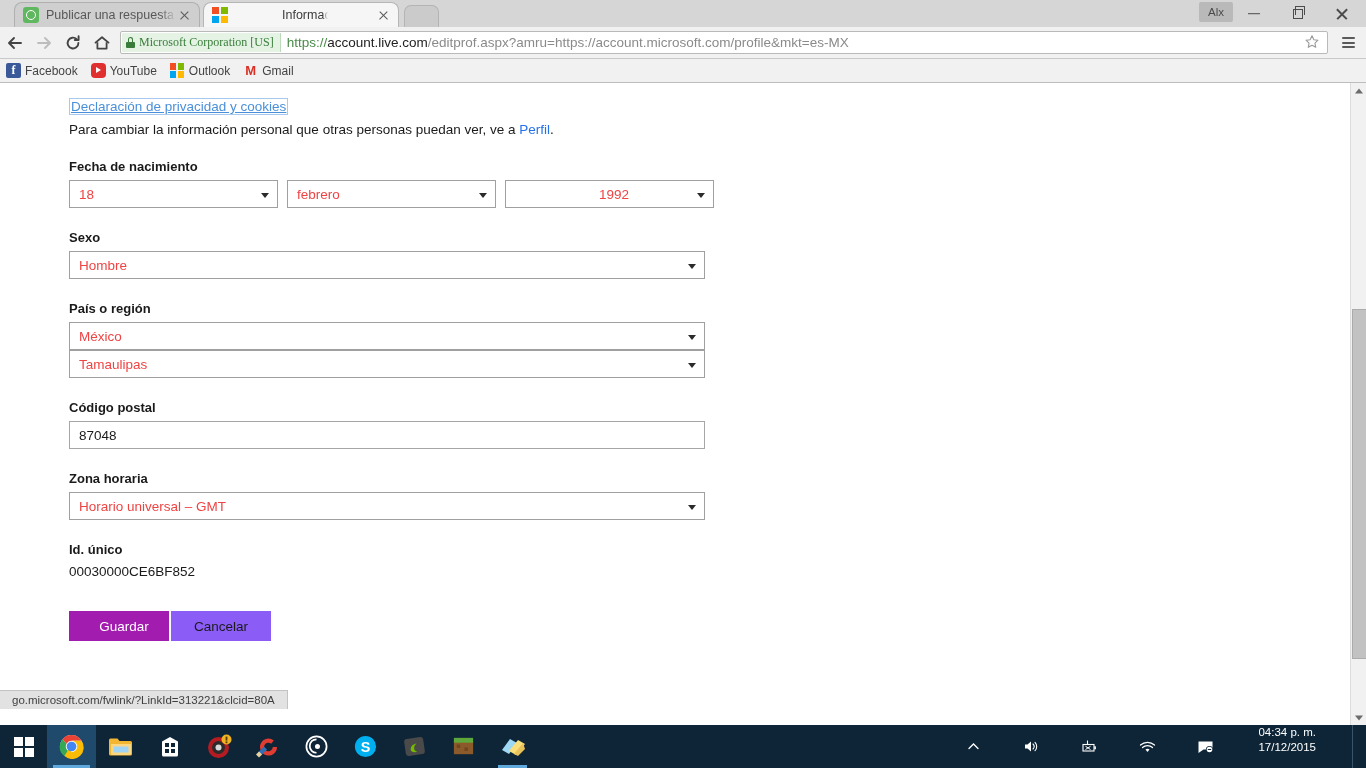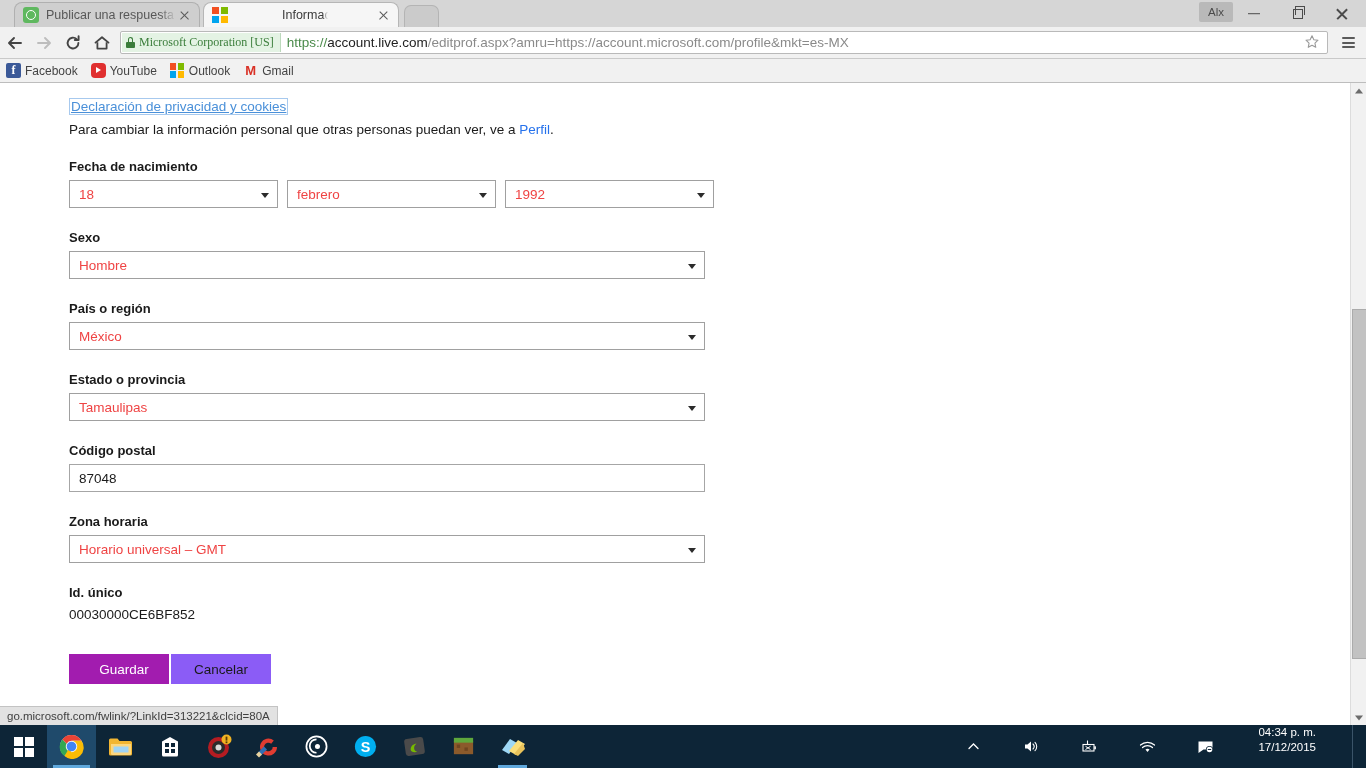--- a/index.html
+++ b/index.html
@@ -182,44 +182,44 @@
     display:flex;align-items:center;font-size:13.5px;color:#ef4444;
   }
   .sel .val{margin-left:9px;white-space:nowrap;overflow:hidden;}
   .sel::after{
     content:"";position:absolute;right:8px;top:12px;
     border-left:4px solid transparent;border-right:4px solid transparent;
     border-top:5px solid #2b2b2b;
   }
   .sel.day{width:209px;}
   .sel.month{width:209px;margin-left:9px;}
-  .sel.year{width:209px;margin-left:9px;}
+  .sel.year{width:209px;margin-left:9px;justify-content:center;}
   .sel.wide{width:636px;}
   .txt{
     width:636px;height:28px;box-sizing:border-box;background:#fff;
     border:1px solid #a6a6a6;display:flex;align-items:center;
     font-size:13.5px;color:#1a1a1a;
   }
   .txt .val{margin-left:9px;}
   .plain-value{font-size:13.5px;color:#1a1a1a;margin-top:7px;}
 
   .btn-row{display:flex;margin-top:32px;}
   .btn{
     height:30px;min-width:100px;padding:0 14px;box-sizing:border-box;
     display:flex;align-items:center;justify-content:center;
     font-size:13.5px;border:none;
   }
   .btn-primary{background:#a21caf;color:#fff;padding-left:24px;}
   .btn-secondary{background:#8b5cf6;color:#1a1a1a;margin-left:2px;}
 
   
   .statusbar{
-    position:absolute;left:0;bottom:0;height:18px;max-width:460px;
+    position:absolute;left:0;bottom:16px;height:18px;max-width:460px;
     background:#e2e2e2;border-top:1px solid #c3c3c3;border-right:1px solid #c3c3c3;
-    display:flex;align-items:center;padding:0 7px;
+    display:flex;align-items:center;padding:0 12px;
     font-size:11.5px;color:#3f3f3f;white-space:nowrap;
   }
 
   
   .vscroll{
     position:absolute;right:0;top:83px;width:15px;height:642px;
     background:#f1f1f1;border-left:1px solid #dcdcdc;
   }
   .vs-arrow{position:absolute;left:0;width:15px;height:15px;}
   .vs-arrow.up{top:0;}
@@ -406,21 +406,20 @@
             <span class="val">Hombre</span>
           </div>
 
           
           <div class="field-label">País o región</div>
           <div class="sel wide">
             <span class="val">México</span>
           </div>
 
           
-          <div class="field-label">Estado o provincia</div>
           <div class="sel wide">
             <span class="val">Tamaulipas</span>
           </div>
 
           
           <div class="field-label">Código postal</div>
           <div class="txt">
             <span class="val">87048</span>
           </div>
 

